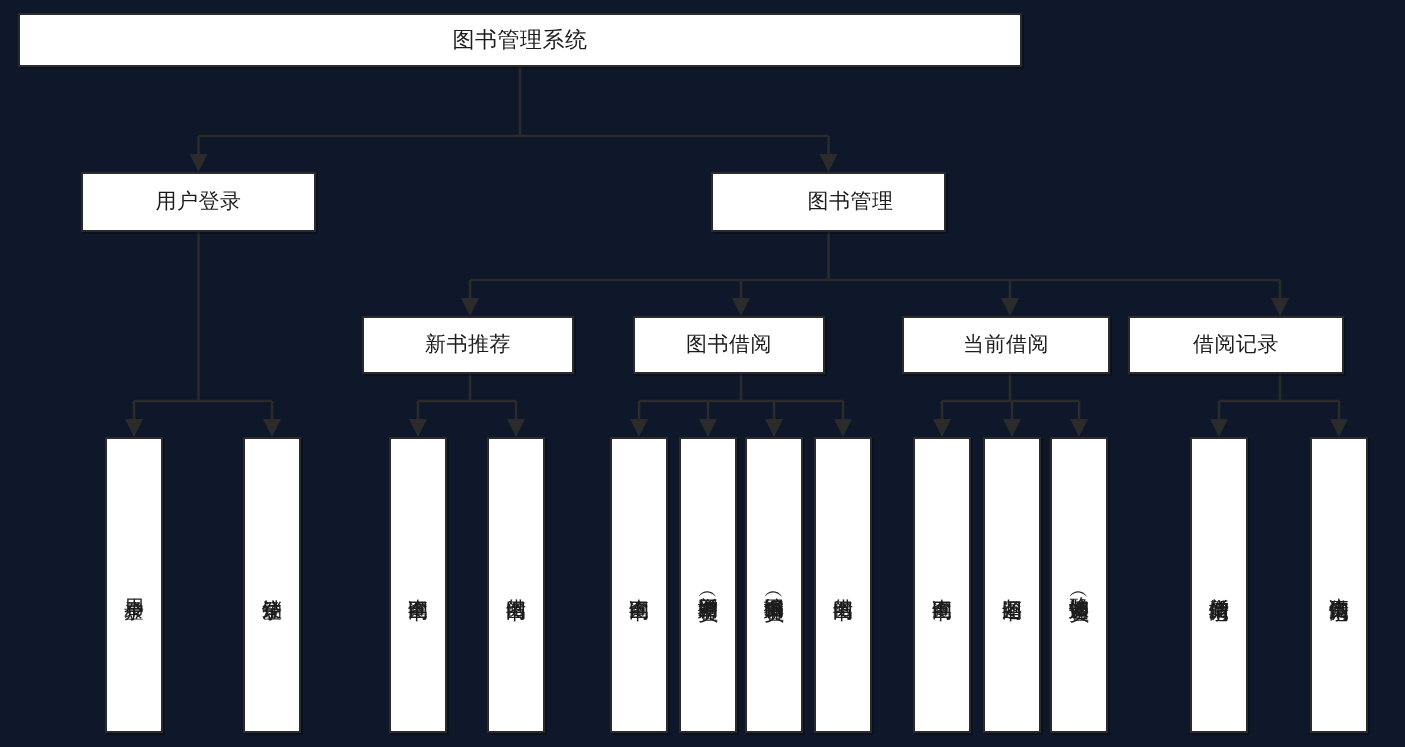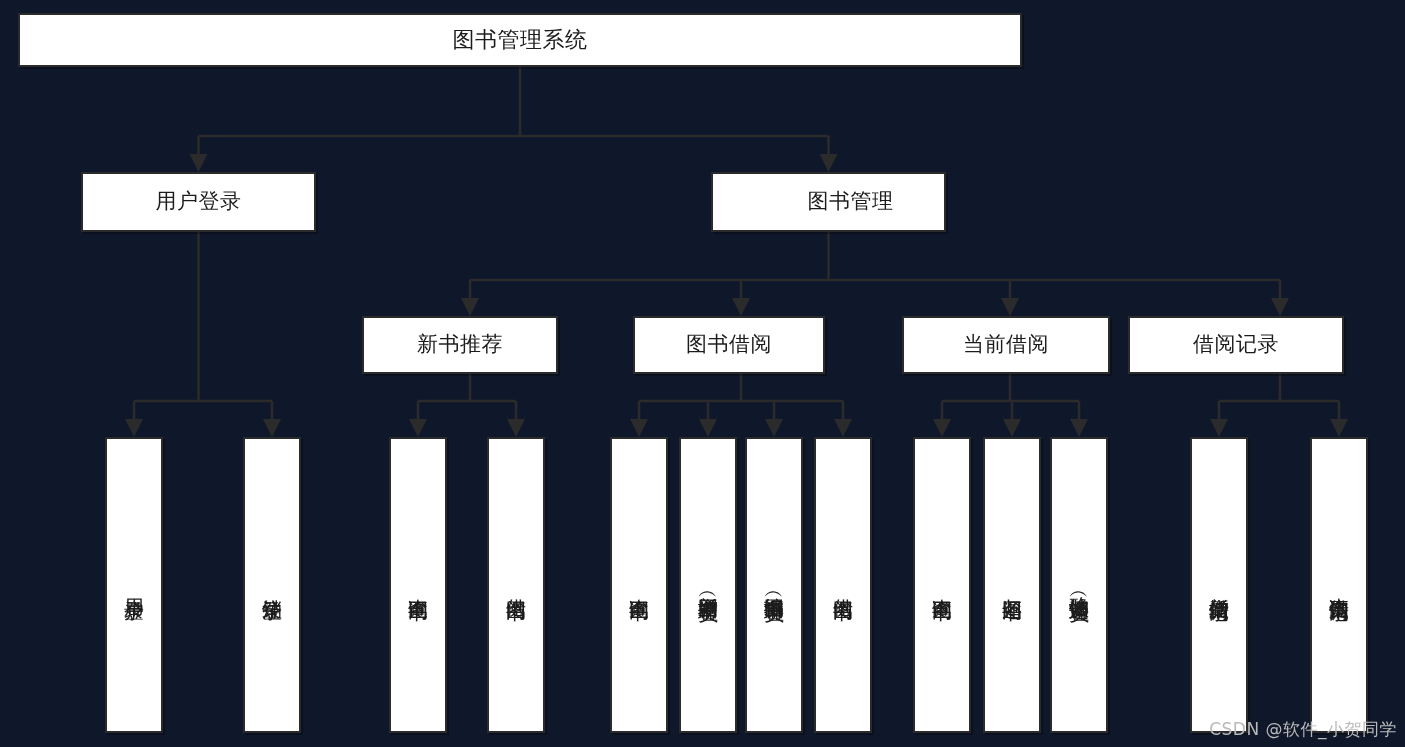--- a/index.html
+++ b/index.html
@@ -126,21 +126,21 @@
   <div id="node-layer">
       <div class="node root" style="left: 18px; top: 13px; width: 1004px; height: 54px;">
         <span class="node-label">图书管理系统</span>
       </div>
       <div class="node" style="left: 81px; top: 172px; width: 235px; height: 60px;">
         <span class="node-label">用户登录</span>
       </div>
       <div class="node" style="left: 711px; top: 172px; width: 235px; height: 60px; padding-left: 44px;">
         <span class="node-label">图书管理</span>
       </div>
-      <div class="node" style="left: 362px; top: 316px; width: 196px; height: 58px;">
+      <div class="node" style="left: 362px; top: 316px; width: 212px; height: 58px;">
         <span class="node-label">新书推荐</span>
       </div>
       <div class="node" style="left: 633px; top: 316px; width: 192px; height: 58px;">
         <span class="node-label">图书借阅</span>
       </div>
       <div class="node" style="left: 902px; top: 316px; width: 208px; height: 58px;">
         <span class="node-label">当前借阅</span>
       </div>
       <div class="node" style="left: 1128px; top: 316px; width: 216px; height: 58px;">
         <span class="node-label">借阅记录</span>
@@ -179,14 +179,13 @@
         <span class="node-label">确认归还（管理员）</span>
       </div>
       <div class="node vertical" style="left: 1190px; top: 437px; width: 58px; height: 296px;">
         <span class="node-label">新增借阅记录</span>
       </div>
       <div class="node vertical" style="left: 1310px; top: 437px; width: 58px; height: 296px;">
         <span class="node-label">查询借阅记录</span>
       </div>
     </div>
 
-  <div id="watermark">CSDN @软件_小贺同学</div>
 </div>
 
 </body></html>

